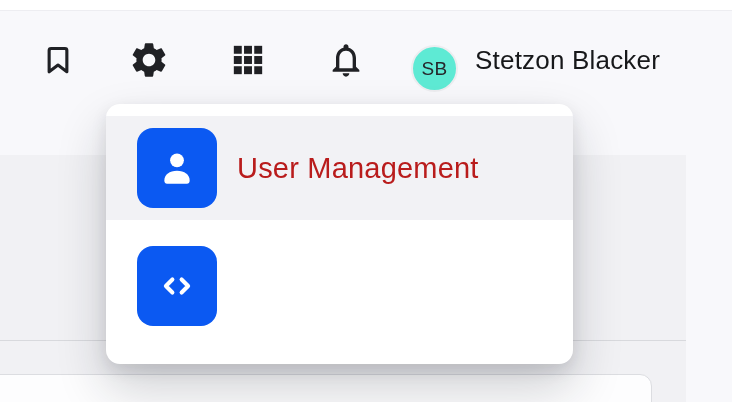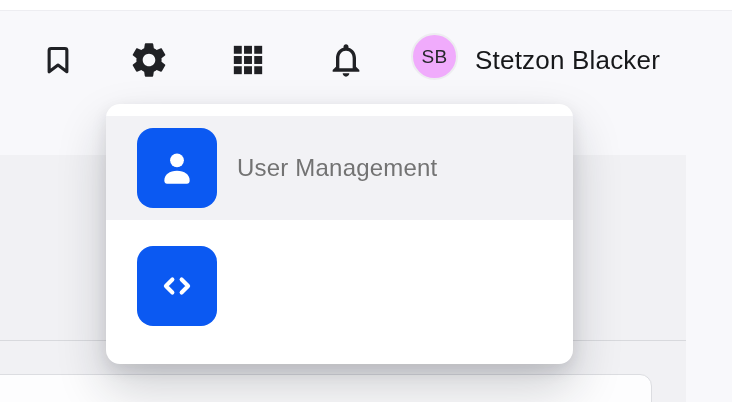--- a/index.html
+++ b/index.html
@@ -26,24 +26,24 @@
   
   .hicon {
     position: absolute;
     display: flex; align-items: center; justify-content: center;
     cursor: pointer;
     z-index: 5;
   }
   .hicon svg { display: block; }
 
   .avatar {
-    position: absolute; left: 411px; top: 33px;
+    position: absolute; left: 411px; top: 45px;
     width: 47px; height: 47px;
     border-radius: 50%;
-    background: #f0abfc;
+    background: #5eead4;
     border: 2px solid #ededf0;
     box-sizing: border-box;
     display: flex; align-items: center; justify-content: center;
     font-size: 19px; font-weight: 500; color: #26272b;
     letter-spacing: 0.3px;
     z-index: 5; cursor: pointer;
   }
   .user-name {
     position: absolute; left: 475px; top: 45px;
     font-size: 26px; font-weight: 400; color: #17181a;
@@ -96,21 +96,21 @@
   .tile {
     width: 80px; height: 80px;
     border-radius: 16px;
     background: var(--accent, #0b59f2);
     display: flex; align-items: center; justify-content: center;
     flex: 0 0 auto;
   }
   .tile svg { display: block; }
   .mi-text { margin-left: 20px; }
   .mi-title {
-    font-size: 24px; font-weight: 500; color: #737373;
+    font-size: 29px; font-weight: 500; color: #b91c1c;
     line-height: 34px; letter-spacing: 0.2px;
   }
   .mi-sub {
     font-size: 23px; font-weight: 400; color: #a8aaaf;
     line-height: 28px; margin-top: 2px;
   }
 </style>
 </head>
 <body>
 

